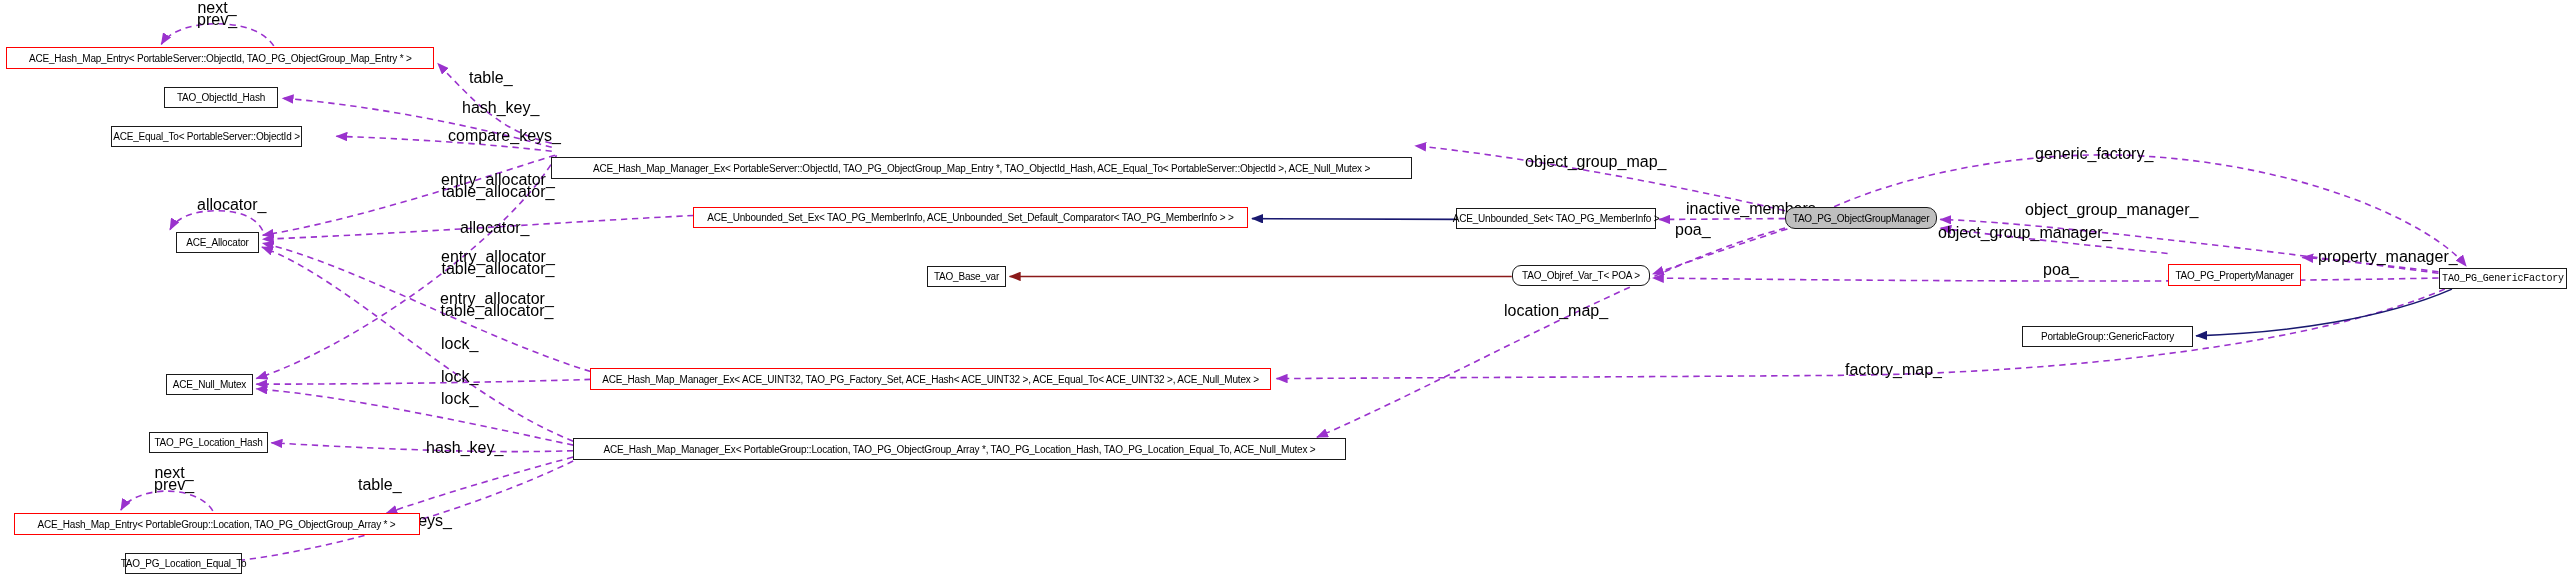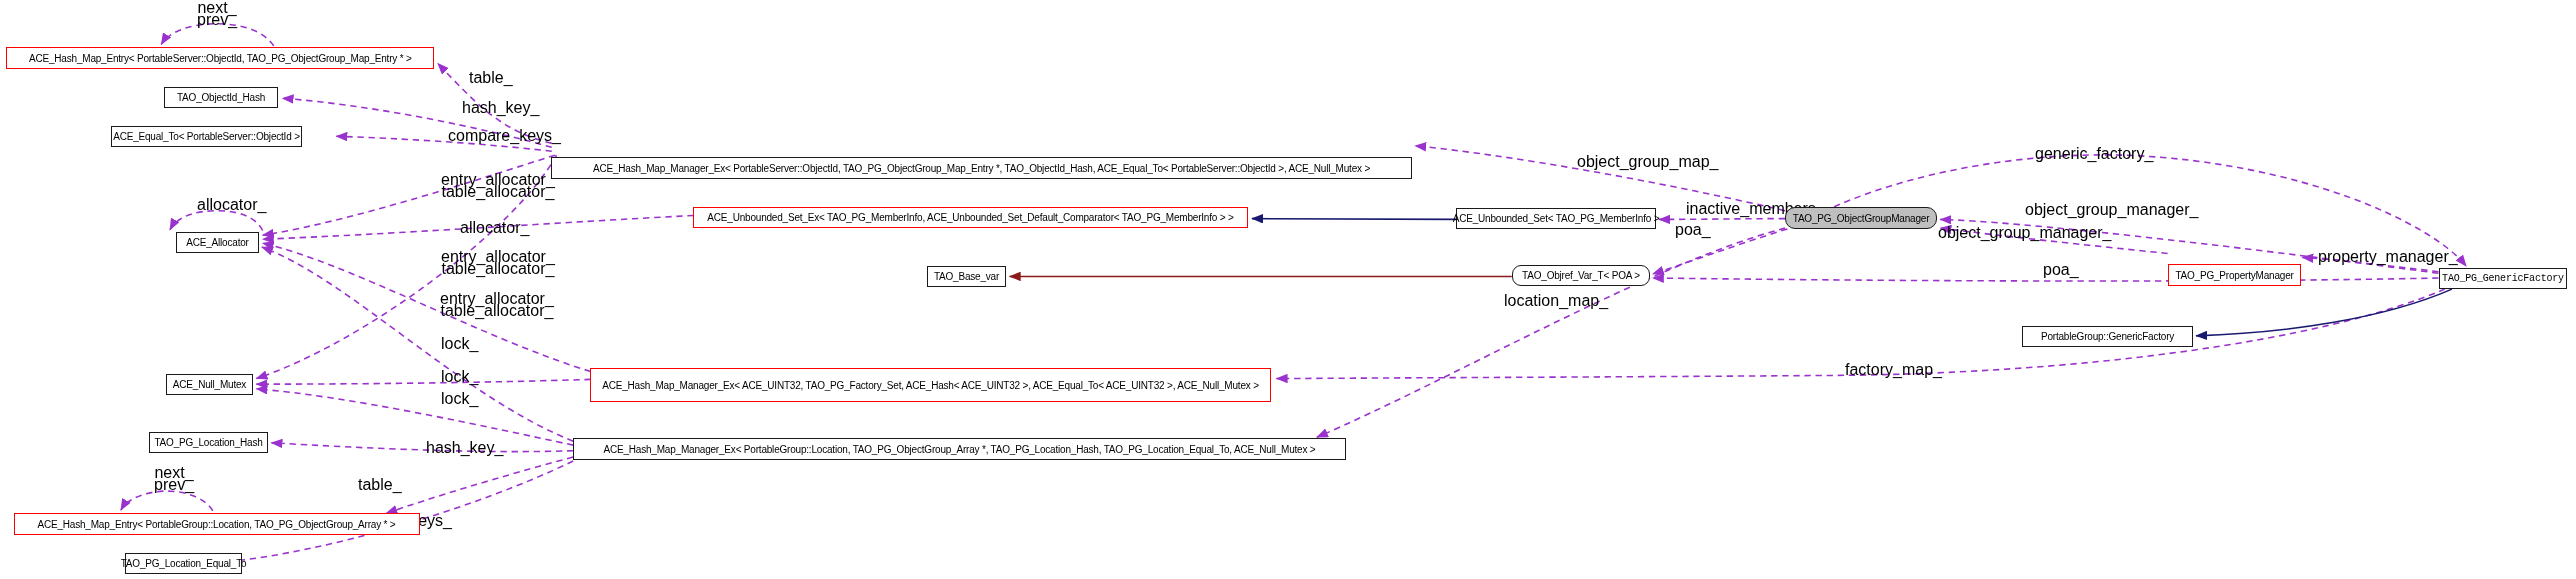--- a/index.html
+++ b/index.html
@@ -106,21 +106,21 @@
       <div class="node red" style="left: 693px; top: 207px; width: 555px; height: 21.4px;">ACE_Unbounded_Set_Ex&lt; TAO_PG_MemberInfo, ACE_Unbounded_Set_Default_Comparator&lt; TAO_PG_MemberInfo &gt; &gt;</div>
       <div class="node" style="left: 1456px; top: 208px; width: 200px; height: 21.4px;">ACE_Unbounded_Set&lt; TAO_PG_MemberInfo &gt;</div>
       <div class="node highlight" style="left: 1785px; top: 207px; width: 152px; height: 22px;">TAO_PG_ObjectGroupManager</div>
       <div class="node" style="left: 927px; top: 266px; width: 79px; height: 20.6px;">TAO_Base_var</div>
       <div class="node" style="left: 1512px; top: 265px; width: 138px; height: 21.4px; border-radius: 9px;">TAO_Objref_Var_T&lt; POA &gt;</div>
       <div class="node red" style="left: 2168px; top: 264px; width: 133px; height: 22px;">TAO_PG_PropertyManager</div>
       <div class="node" style="left: 2439px; top: 268px; width: 128px; height: 21.4px; font-family: Liberation Mono, monospace;">TAO_PG_GenericFactory</div>
       <div class="node" style="left: 2022px; top: 326px; width: 171px; height: 21.4px;">PortableGroup::GenericFactory</div>
       <div class="node" style="left: 166px; top: 374px; width: 87px; height: 21.4px;">ACE_Null_Mutex</div>
       <div class="node" style="left: 149px; top: 432px; width: 119px; height: 21.4px;">TAO_PG_Location_Hash</div>
-      <div class="node red" style="left: 590px; top: 368px; width: 681px; height: 34px;">ACE_Hash_Map_Manager_Ex&lt; ACE_UINT32, TAO_PG_Factory_Set, ACE_Hash&lt; ACE_UINT32 &gt;, ACE_Equal_To&lt; ACE_UINT32 &gt;, ACE_Null_Mutex &gt;</div>
+      <div class="node red" style="left: 590px; top: 368px; width: 681px; height: 22px;">ACE_Hash_Map_Manager_Ex&lt; ACE_UINT32, TAO_PG_Factory_Set, ACE_Hash&lt; ACE_UINT32 &gt;, ACE_Equal_To&lt; ACE_UINT32 &gt;, ACE_Null_Mutex &gt;</div>
       <div class="node" style="left: 573px; top: 438px; width: 773px; height: 22px;">ACE_Hash_Map_Manager_Ex&lt; PortableGroup::Location, TAO_PG_ObjectGroup_Array *, TAO_PG_Location_Hash, TAO_PG_Location_Equal_To, ACE_Null_Mutex &gt;</div>
       <div class="node red" style="left: 13.5px; top: 513px; width: 406px; height: 22px;">ACE_Hash_Map_Entry&lt; PortableGroup::Location, TAO_PG_ObjectGroup_Array * &gt;</div>
       <div class="node" style="left: 108px; top: 553px; width: 117px; height: 21.4px; margin-left: 17px;">TAO_PG_Location_Equal_To</div>
     </div>
   <div id="labels">
       <div class="edge-label" style="left: 197px; top: 2.4px;">next_
 prev_</div>
       <div class="edge-label" style="left: 469px; top: 72px;">table_</div>
       <div class="edge-label" style="left: 462px; top: 102px;">hash_key_</div>
       <div class="edge-label" style="left: 448px; top: 130px;">compare_keys_</div>
@@ -133,24 +133,24 @@
       <div class="edge-label" style="left: 440px; top: 293px;">entry_allocator_
 table_allocator_</div>
       <div class="edge-label" style="left: 441px; top: 338px;">lock_</div>
       <div class="edge-label" style="left: 441px; top: 371px;">lock_</div>
       <div class="edge-label" style="left: 441px; top: 393px;">lock_</div>
       <div class="edge-label" style="left: 426px; top: 442px;">hash_key_</div>
       <div class="edge-label" style="left: 154px; top: 467px;">next_
 prev_</div>
       <div class="edge-label" style="left: 358px; top: 479px;">table_</div>
       <div class="edge-label" style="left: 339px; top: 515px;">compare_keys_</div>
-      <div class="edge-label" style="left: 1577px; top: 156px;">object_group_map_</div>
+      <div class="edge-label" style="left: 1525px; top: 156px;">object_group_map_</div>
       <div class="edge-label" style="left: 1686px; top: 203px;">inactive_members_</div>
       <div class="edge-label" style="left: 1675px; top: 224px;">poa_</div>
-      <div class="edge-label" style="left: 1504px; top: 295px;">location_map_</div>
+      <div class="edge-label" style="left: 1504px; top: 305px;">location_map_</div>
       <div class="edge-label" style="left: 2035px; top: 148px;">generic_factory_</div>
       <div class="edge-label" style="left: 2025px; top: 204px;">object_group_manager_</div>
       <div class="edge-label" style="left: 1938px; top: 227px;">object_group_manager_</div>
       <div class="edge-label" style="left: 2318px; top: 251px;">property_manager_</div>
       <div class="edge-label" style="left: 2043px; top: 264px;">poa_</div>
       <div class="edge-label" style="left: 1845px; top: 364px;">factory_map_</div>
     </div>
 </div>
 
 

